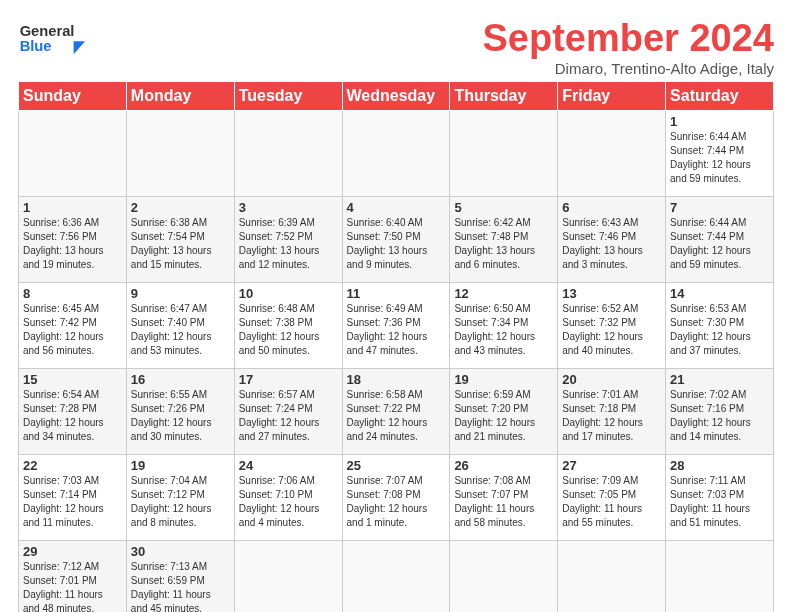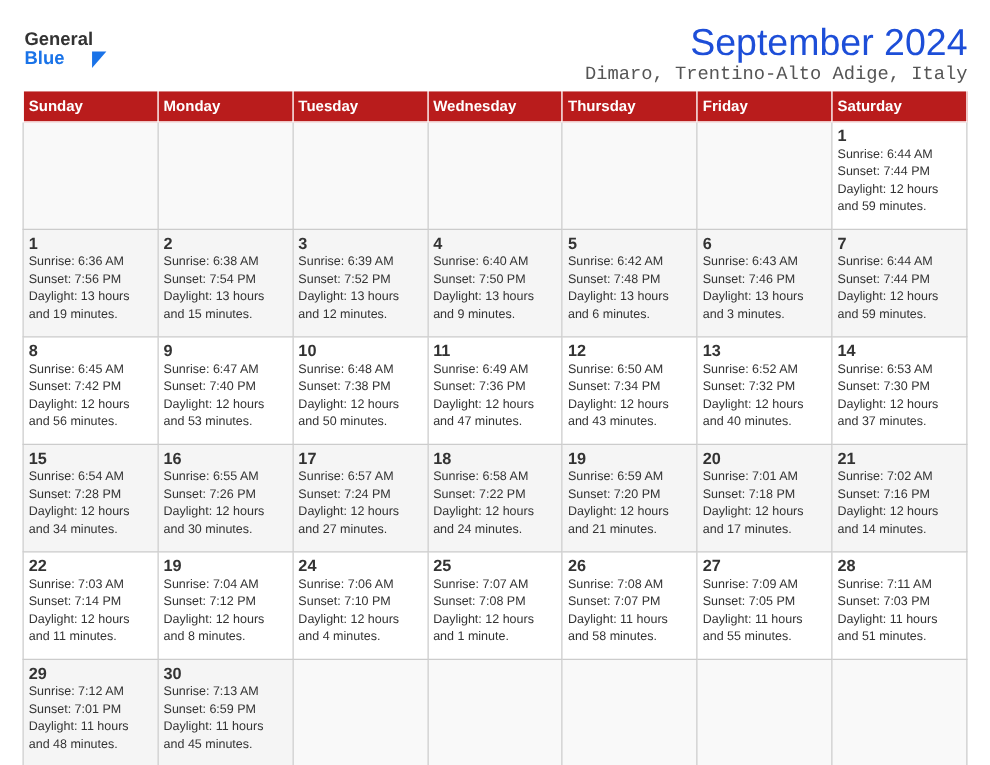--- a/index.html
+++ b/index.html
@@ -25,39 +25,38 @@
     }
     .logo-wrapper {
       display: flex;
       align-items: center;
       gap: 0;
     }
     .title-block {
       text-align: right;
     }
     .month-title {
-      font-size: 30px;
-      font-weight: normal;
-      color: #1d4ed8;
+      font-size: 38px;
+      font-weight: bold;
+      color: #ef4444;
       line-height: 1.1;
     }
     .location-title {
       font-size: 15px;
       color: #555;
-      font-family: Liberation Mono, monospace;
     }
     .calendar-table {
       width: 100%;
       border-collapse: collapse;
       flex: 1;
     }
     .calendar-table th {
-      background-color: #b91c1c;
+      background-color: #ef4444;
       color: #fff;
-      font-size: 12px;
+      font-size: 16px;
       font-weight: bold;
       padding: 5px 4px;
       text-align: left;
       border: 1px solid #fff;
     }
     .calendar-table td {
       vertical-align: top;
       border: 1px solid #ccc;
       padding: 3px 4px;
       width: calc(100% / 7);

